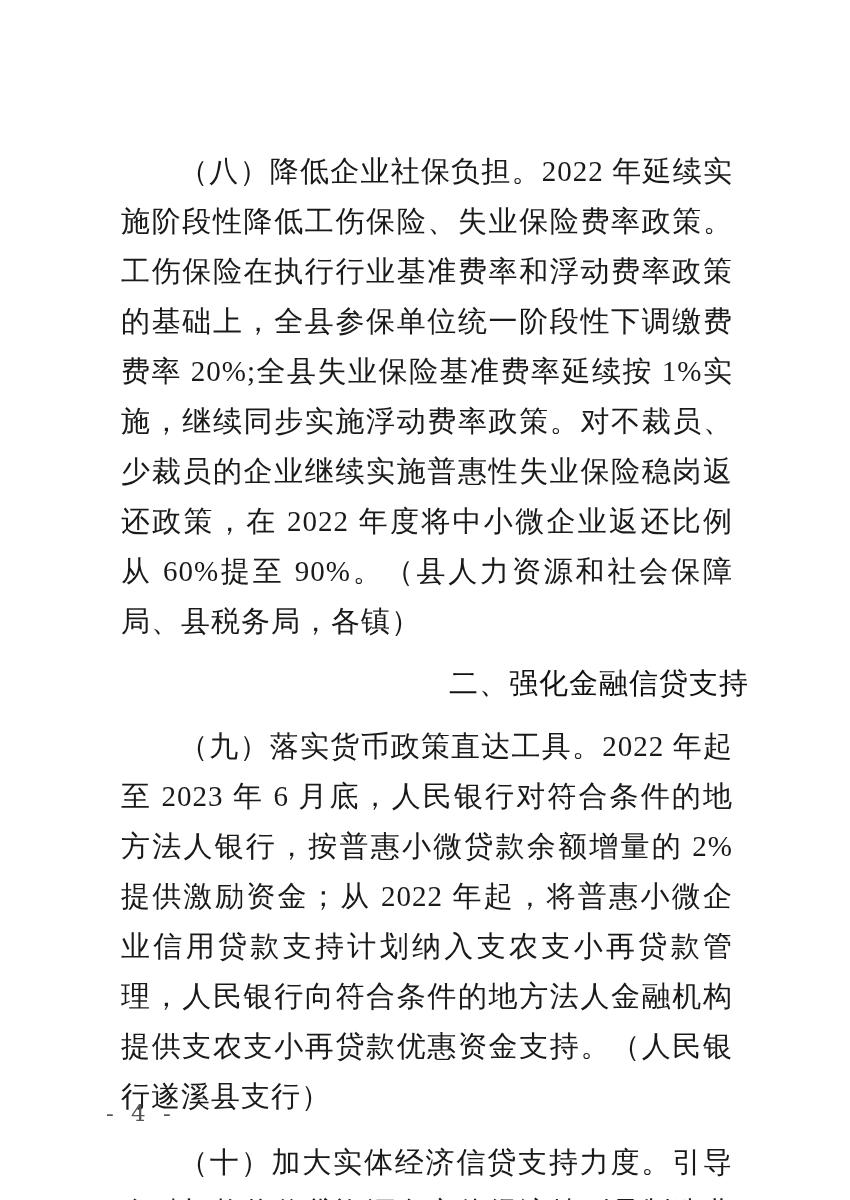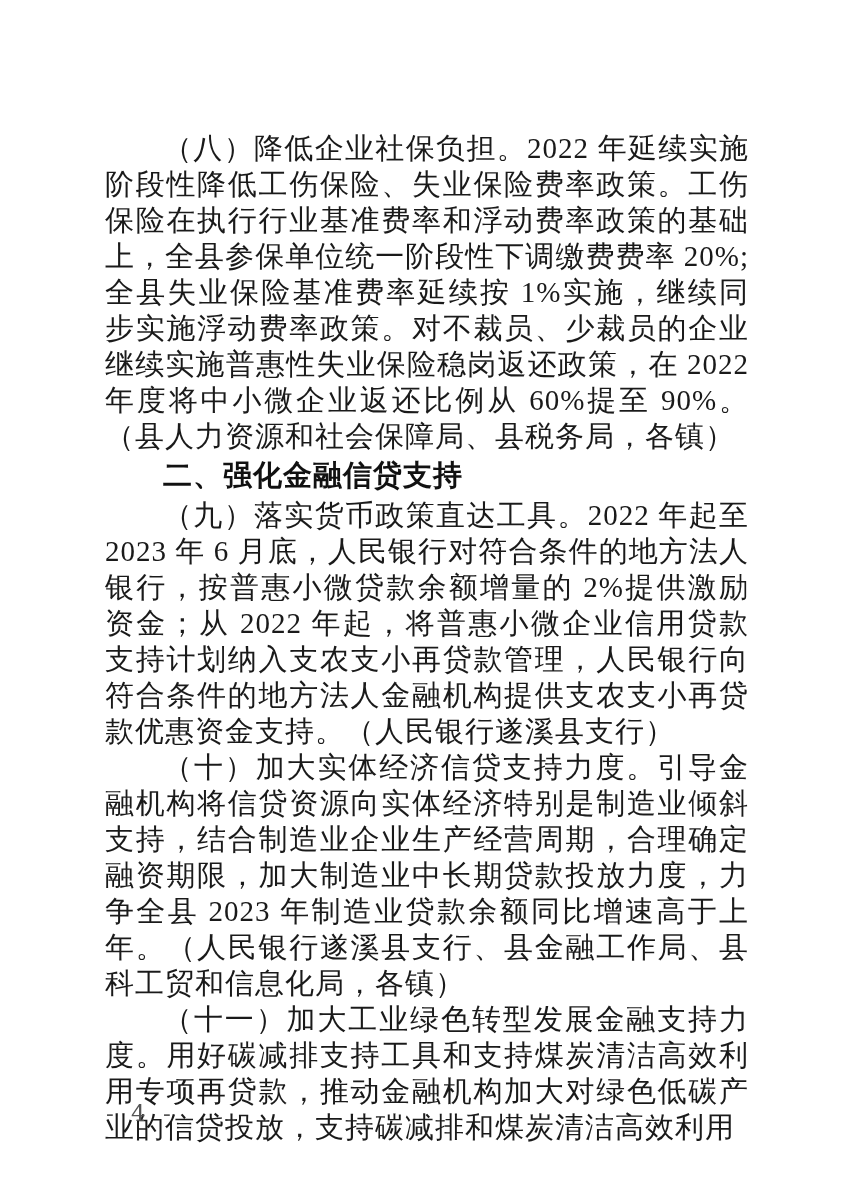--- a/index.html
+++ b/index.html
@@ -20,39 +20,40 @@
     background: #ffffff;
   }
   .doc-content {
     position: absolute;
     left: 105px;
     top: 130px;
     width: 644px;
     color: #1a1a1a;
   }
   .doc-para {
-    margin: 0;
+    margin: 16px;
     font-size: 29px;
-    line-height: 36px;
+    line-height: 50px;
     text-align: justify;
     text-indent: 2em;
     letter-spacing: 1px;
     word-break: break-all;
     font-family: "Liberation Serif", "DejaVu Serif", serif;
     font-weight: normal;
   }
   .doc-heading {
     margin: 0;
     font-size: 29px;
     line-height: 42.5px;
     text-indent: 2em;
     letter-spacing: 1px;
     font-family: "Liberation Sans", "DejaVu Sans", sans-serif;
-    font-weight: bold;
+    font-weight: normal;
     color: #111111;
+    text-align: right;
   }
   .page-number {
     position: absolute;
     left: 106px;
     top: 1100px;
     font-size: 23px;
     letter-spacing: 5px;
     color: #555555;
     font-family: "DejaVu Serif", "Liberation Serif", serif;
   }

